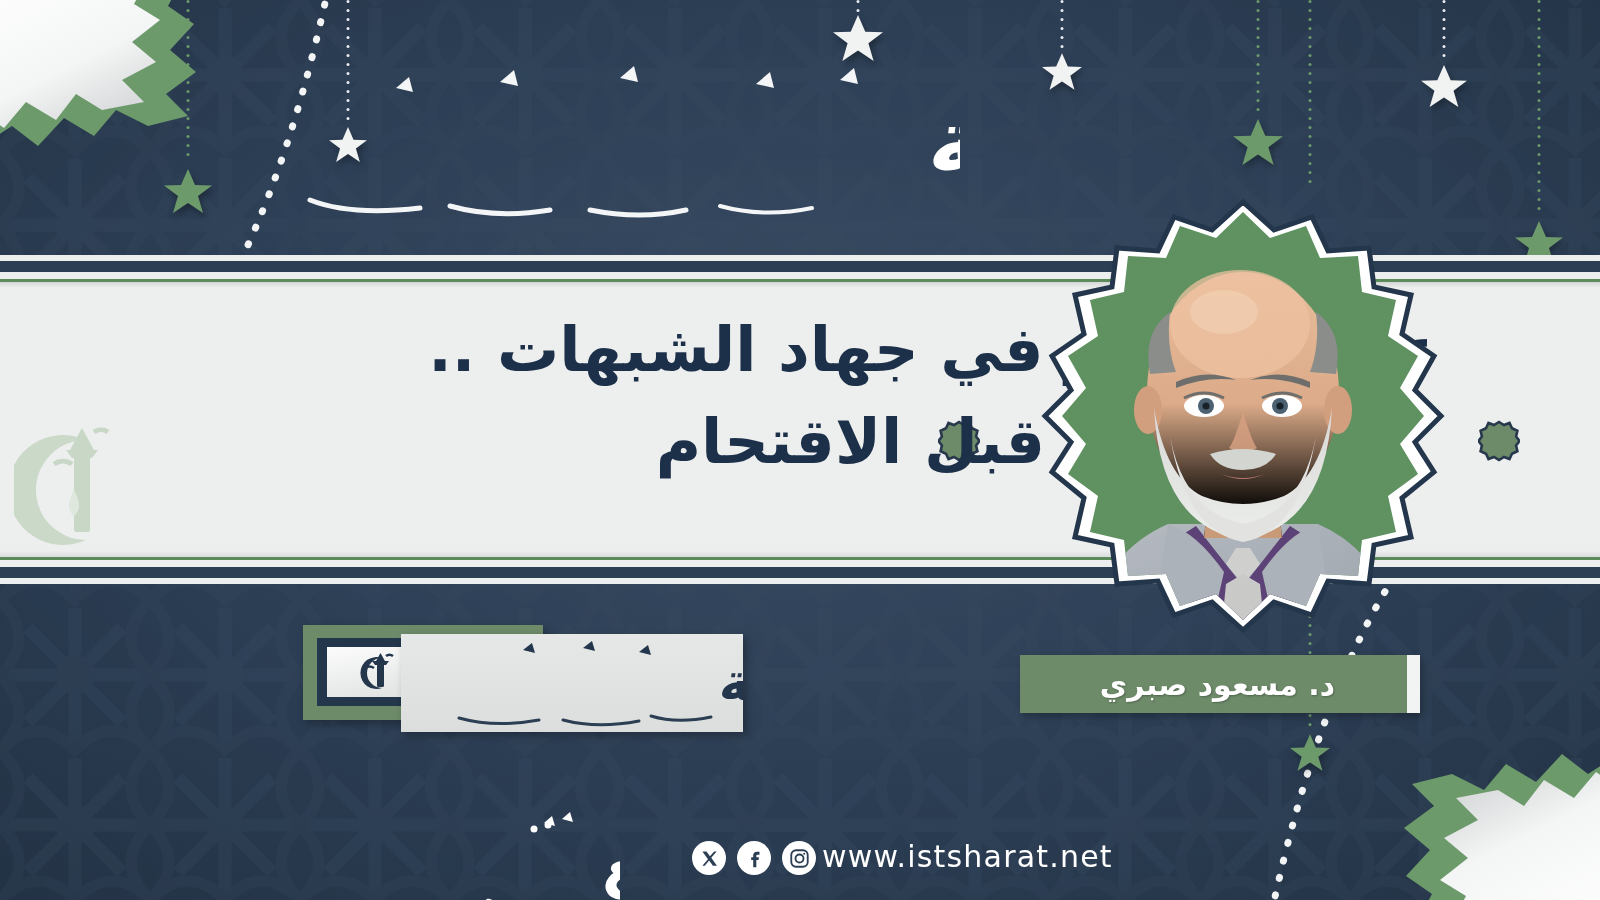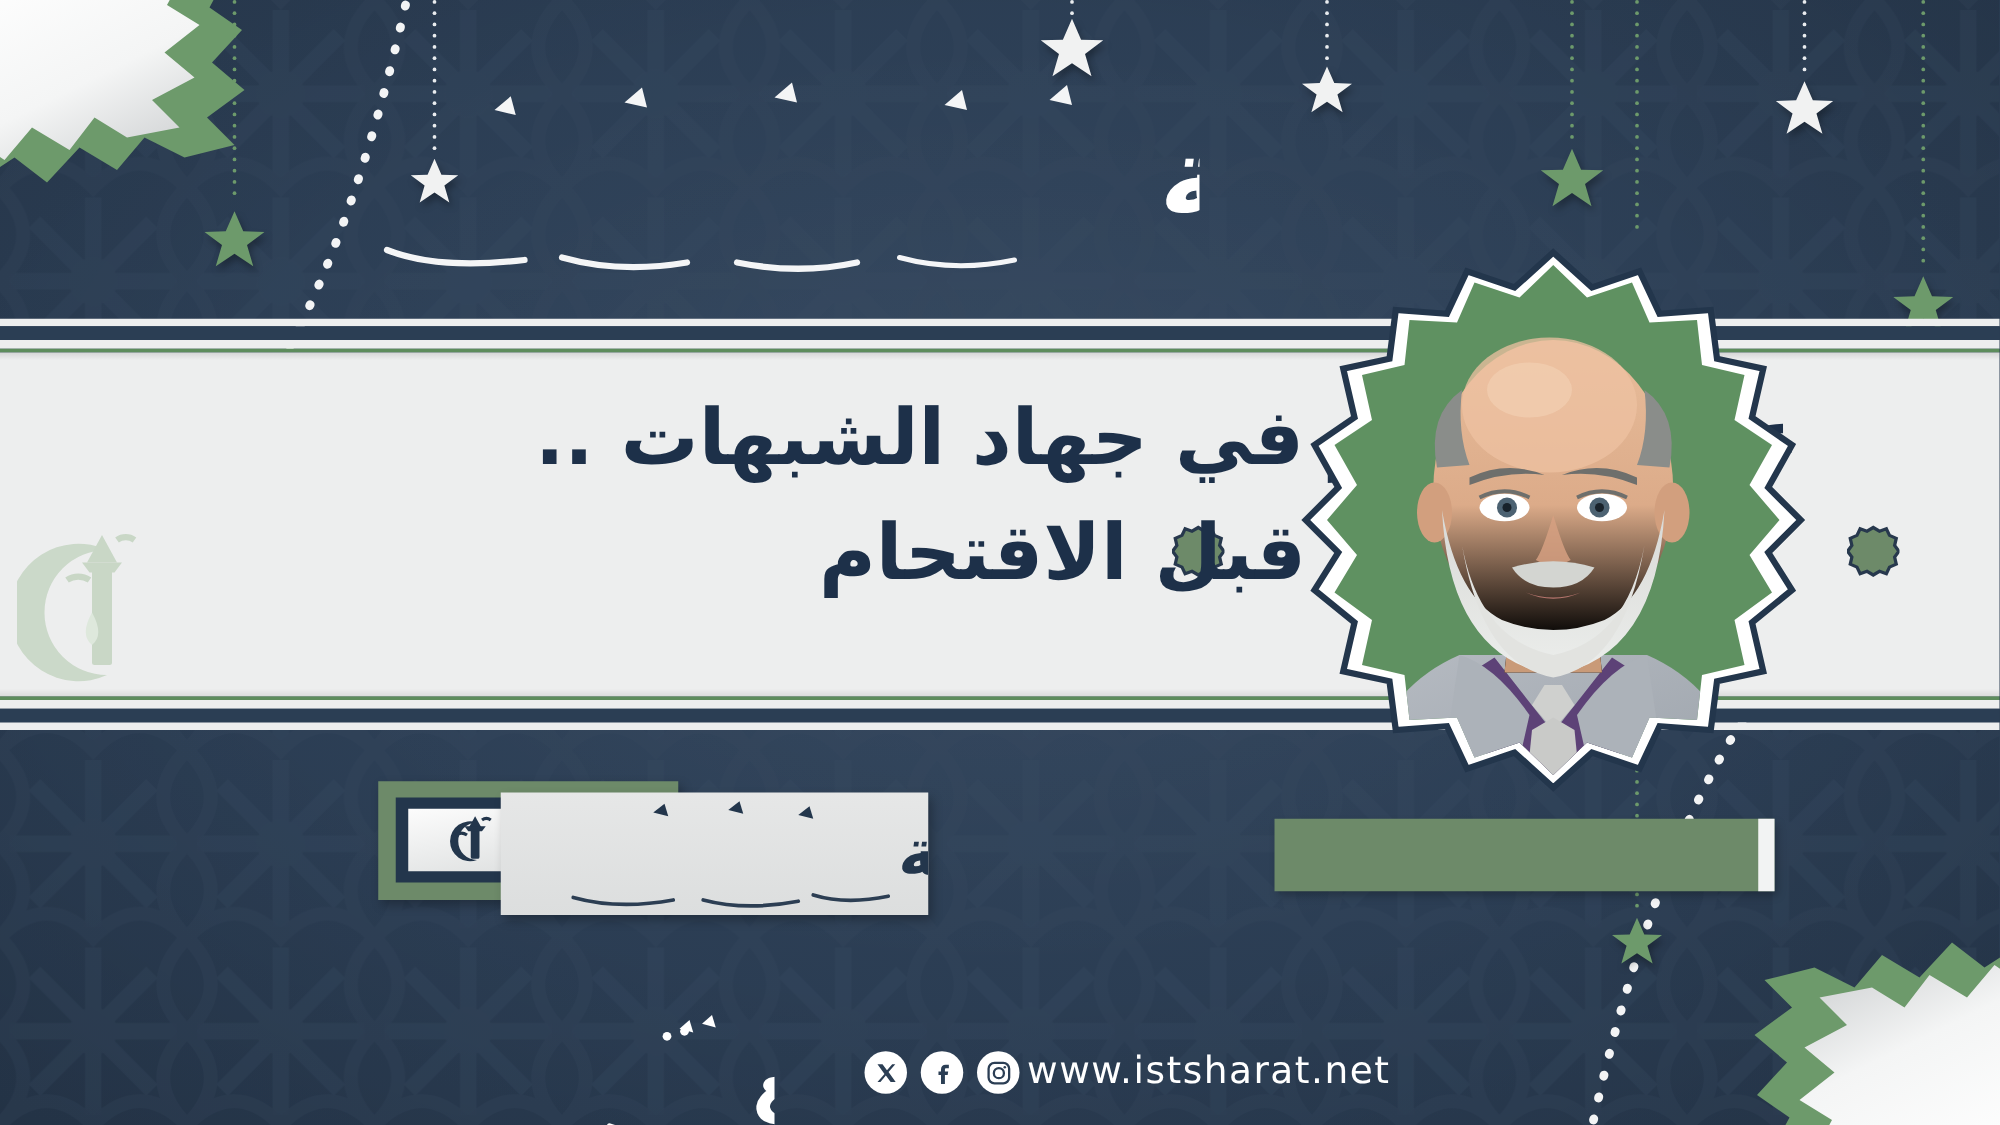--- a/index.html
+++ b/index.html
@@ -616,20 +616,21 @@
         <path d="M192 258 q33 -10 66 0 q-10 16 -33 16 q-23 0 -33 -16 z" fill="#d3d5d1"></path>
 
         <path d="M203 278 q22 10 44 0 q-22 8 -44 0 z" fill="#b8776f"></path>
       </g>
     </svg>
 
   </div>
 
   <div class="nameplate">
     <div class="tick"></div>
+    <div class="nm">د. مسعود صبري</div>
   </div>
 
   <div class="catbadge">
     <div class="greenbox"></div>
     <div class="navyframe"></div>
     <div class="logotile">
       <svg width="56" height="40" viewBox="0 0 56 40">
         <g fill="#23364c">
           <path d="M34 6 a16 16 0 1 0 0 30 a13 13 0 1 1 0 -30 z"></path>
           <rect x="29" y="11" width="7" height="24" rx="1.5"></rect>

